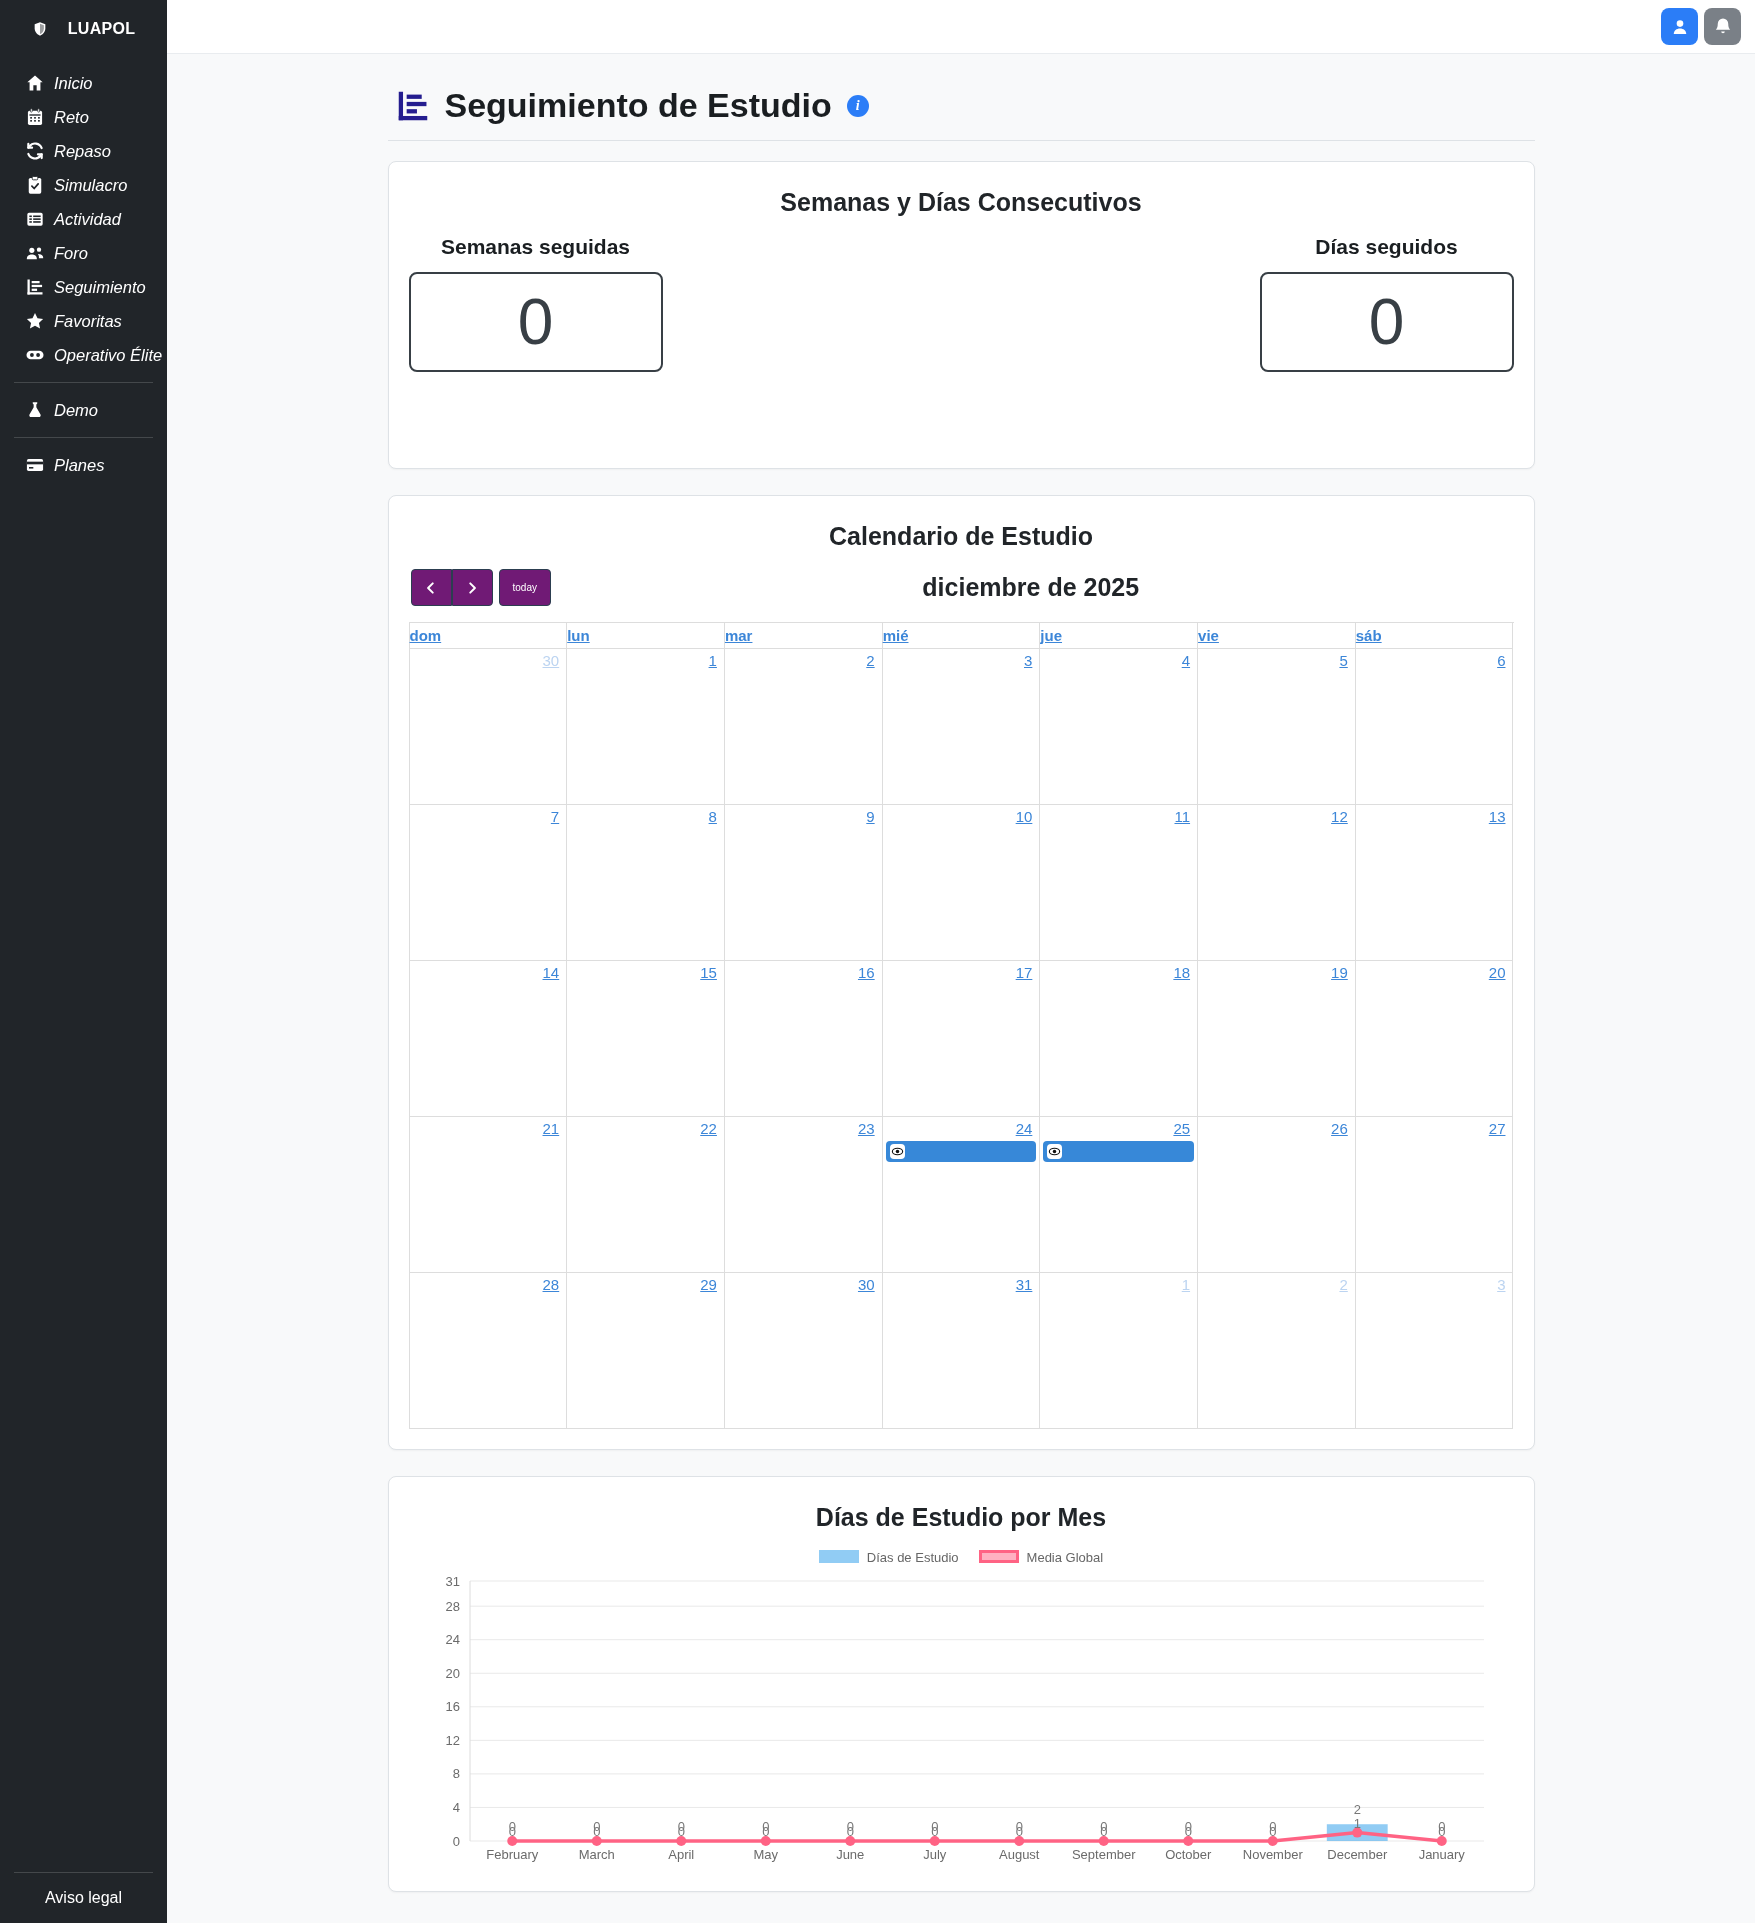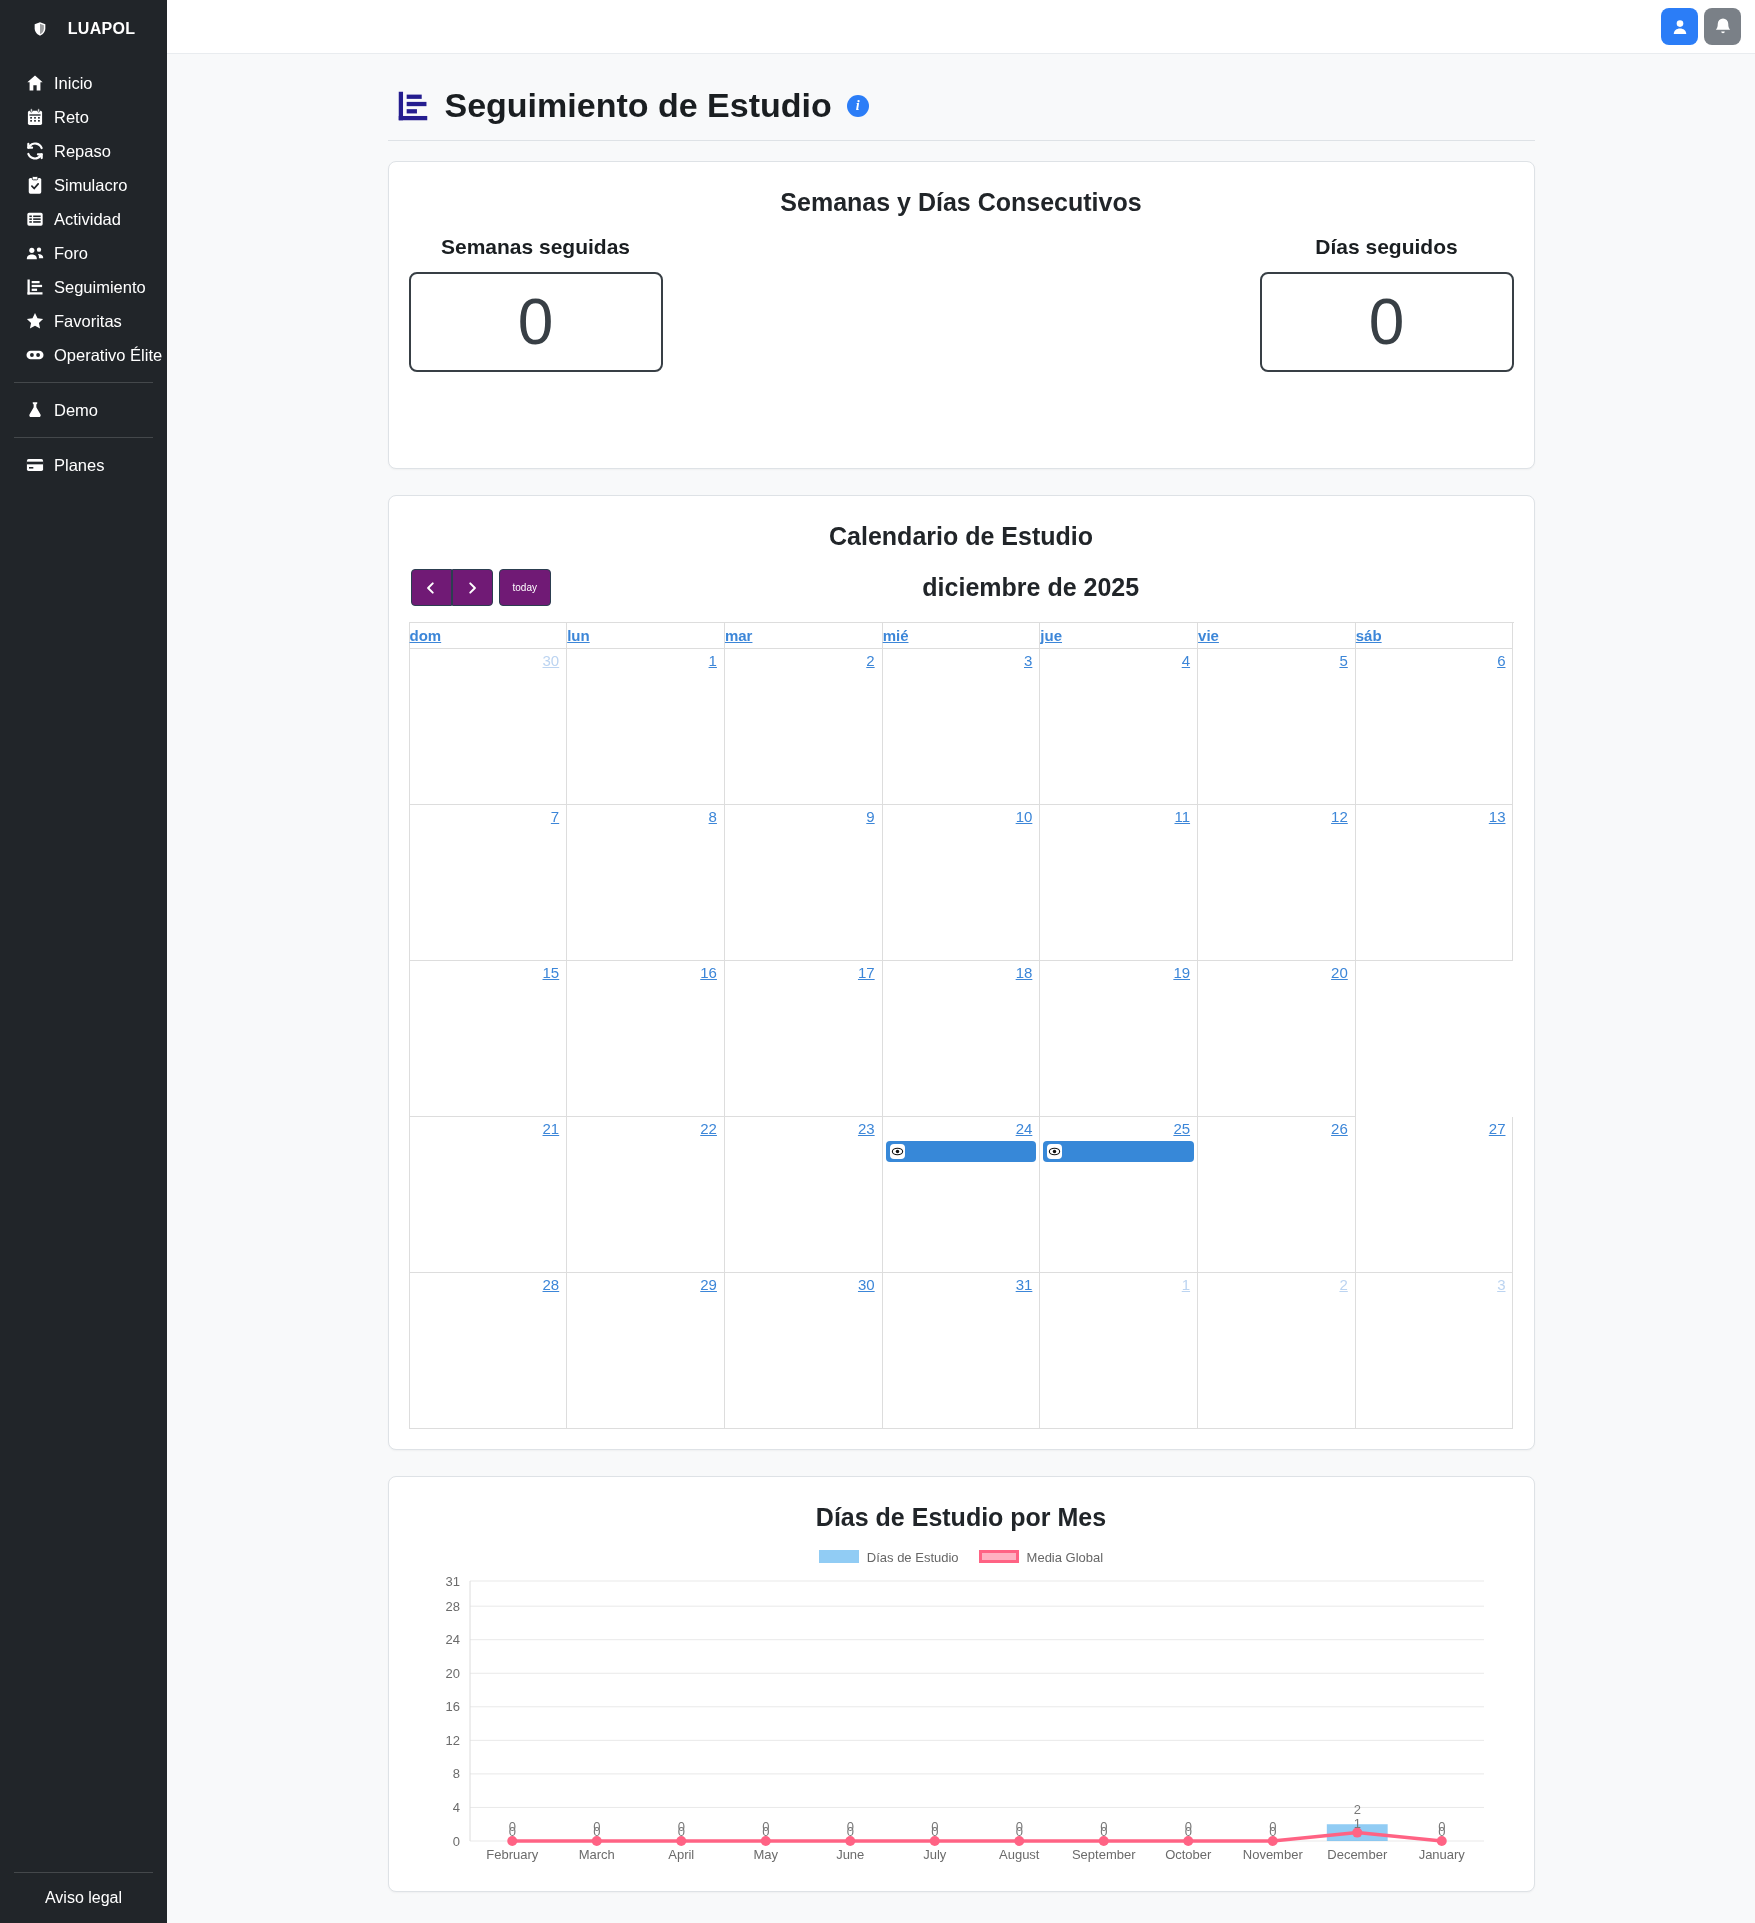--- a/index.html
+++ b/index.html
@@ -9,21 +9,21 @@
     font-family:"Liberation Sans", sans-serif; color:#212529; overflow:hidden;
   }
   .app { display:flex; width:100%; height:100%; }
 
   
   .sidebar { width:167px; min-width:167px; background:#212529; color:#fff;
     display:flex; flex-direction:column; }
   .brand { height:50px; display:flex; align-items:center; justify-content:center;
     gap:20px; font-weight:700; font-size:16px; letter-spacing:.3px; margin-top:4px; cursor:pointer; }
   .brand .icon { width:16px; height:16px; display:inline-flex; }
-  .nav-group { display:flex; flex-direction:column; }
+  .nav-group { display:flex; flex-direction:column;font-style:italic; }
   #nav-main { margin-top:12px; }
   .sb-item { display:flex; align-items:center; gap:9px; padding:7px 6px 7px 25px;
     font-size:16.5px; cursor:pointer; white-space:nowrap; }
   .sb-item .icon { width:20px; height:20px; min-width:20px; display:inline-flex; }
   .icon svg { width:100%; height:100%; }
   .sb-divider { border-top:1px solid rgba(255,255,255,.16); margin:10px 14px; }
   .sb-bottom { margin-top:auto; padding-bottom:16px; }
   .aviso { text-align:center; font-size:16px; margin-top:16px; cursor:pointer; }
 
   
@@ -390,20 +390,23 @@
                 <a class="fc-date">11</a>
               </div>
               <div class="fc-cell">
                 <a class="fc-date">12</a>
               </div>
               <div class="fc-cell">
                 <a class="fc-date">13</a>
               </div>
             </div>
             <div class="fc-week">
+              <div class="fc-cell">
+                <a class="fc-date">14</a>
+              </div>
               <div class="fc-cell">
                 <a class="fc-date">15</a>
               </div>
               <div class="fc-cell">
                 <a class="fc-date">16</a>
               </div>
               <div class="fc-cell">
                 <a class="fc-date">17</a>
               </div>
               <div class="fc-cell">

